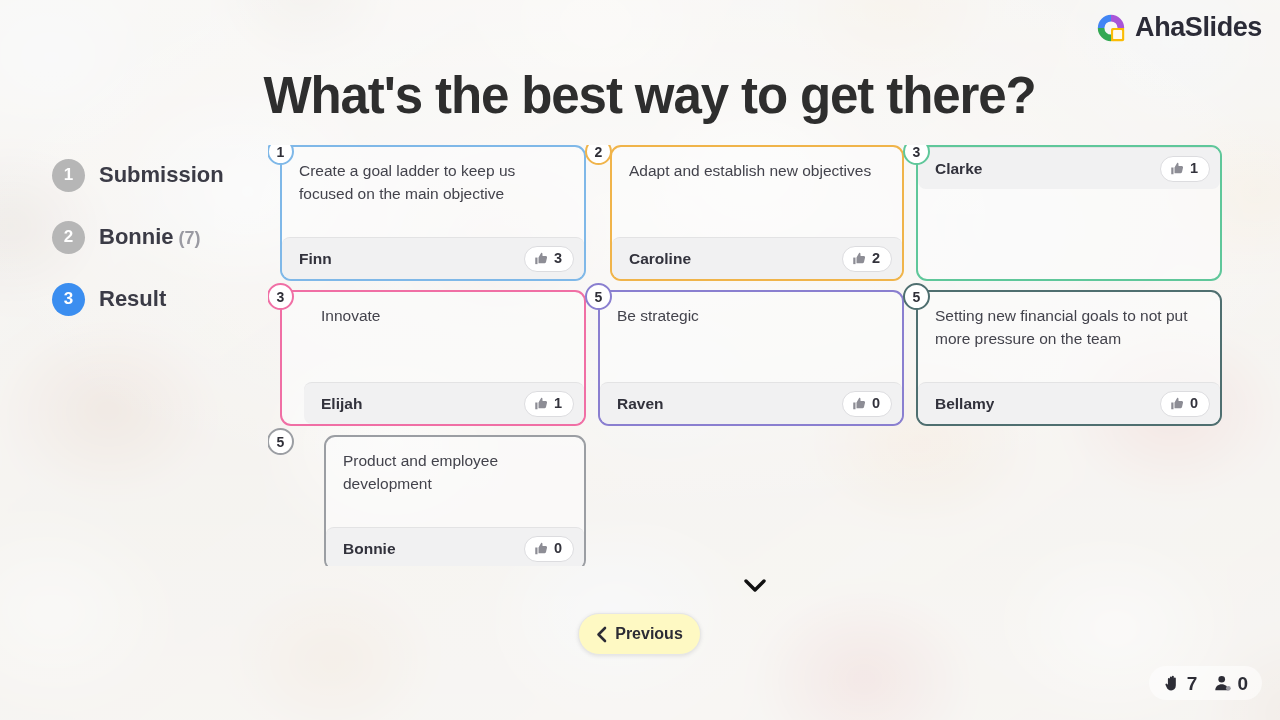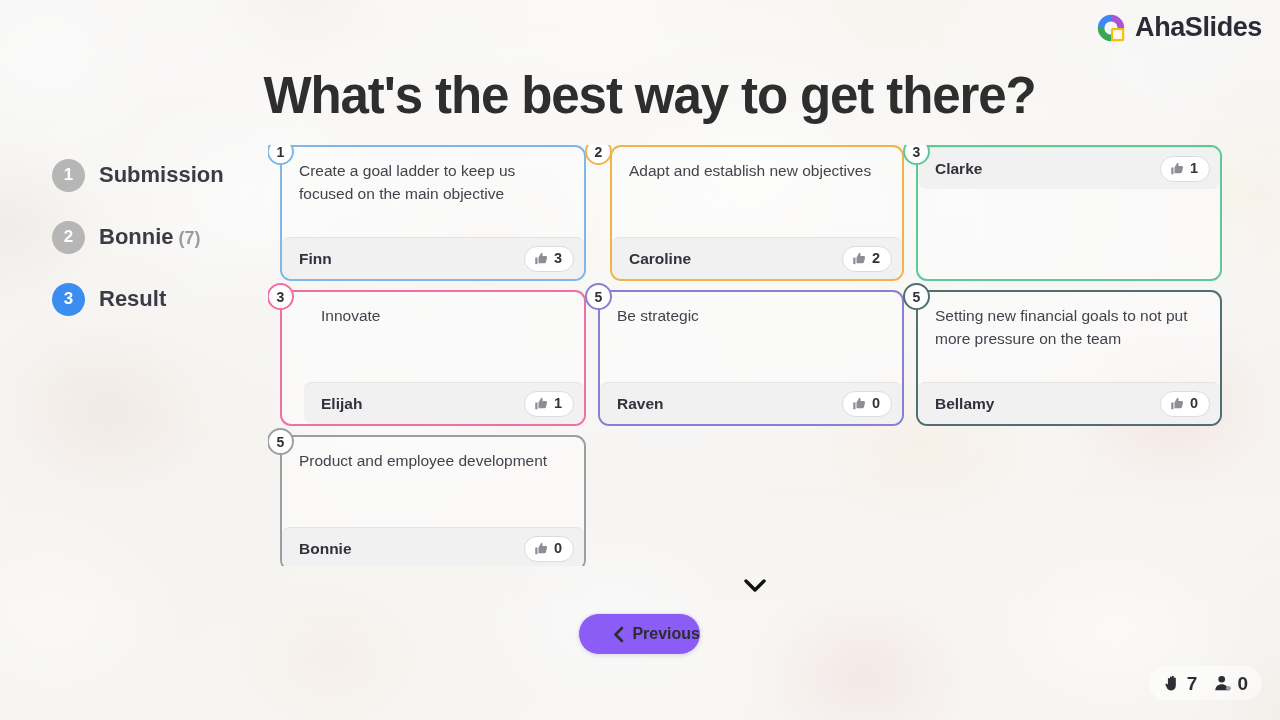--- a/index.html
+++ b/index.html
@@ -245,26 +245,26 @@
   }
 
   
   #previous-button {
     position: absolute;
     left: 578px;
     top: 613px;
     width: 123px;
     height: 42px;
     border-radius: 21px;
-    background: #8b5cf6;
+    background: #fef9c3;
     border: 1px solid #e6e6e8;
     box-shadow: 0 1px 4px rgba(0,0,0,0.10);
     display: flex;
     align-items: center;
-    justify-content: flex-end;
+    justify-content: center;
     gap: 8px;
     cursor: pointer;
   }
   #previous-button .label {
     font-size: 16px;
     font-weight: bold;
     color: #2c2c35;
   }
 
   
@@ -431,21 +431,21 @@
                   <path d="M2 10.5h3.6V21H2z" fill="#8d8d95"></path>
                   <path d="M7.2 10.2 11.4 3.2c.5-.9 1.9-.6 2 .5l.3 4.4h5.1c1.3 0 2.3 1.2 2 2.5l-1.6 7.1c-.2 1-1.1 1.7-2.1 1.7H7.2Z" fill="#8d8d95"></path>
                 </svg>
                 <span class="vote-count">0</span>
               </div>
             </div>
           </div>
           <div class="rank-badge" style="border-color: rgb(79, 111, 112); left: -13px; top: -7px;">5</div>
         </div>
         <div class="card-slot">
-          <div class="card" style="border-color: rgb(155, 158, 163);">
+          <div class="card" style="border-color: rgb(155, 158, 163); margin-left: 44px;">
             <div class="card-body">Product and employee development</div>
             <div class="card-footer">
               <div class="card-author">Bonnie</div>
               <div class="vote-pill">
                 <svg class="thumb" viewBox="0 0 24 24">
                   <path d="M2 10.5h3.6V21H2z" fill="#8d8d95"></path>
                   <path d="M7.2 10.2 11.4 3.2c.5-.9 1.9-.6 2 .5l.3 4.4h5.1c1.3 0 2.3 1.2 2 2.5l-1.6 7.1c-.2 1-1.1 1.7-2.1 1.7H7.2Z" fill="#8d8d95"></path>
                 </svg>
                 <span class="vote-count">0</span>
               </div>

